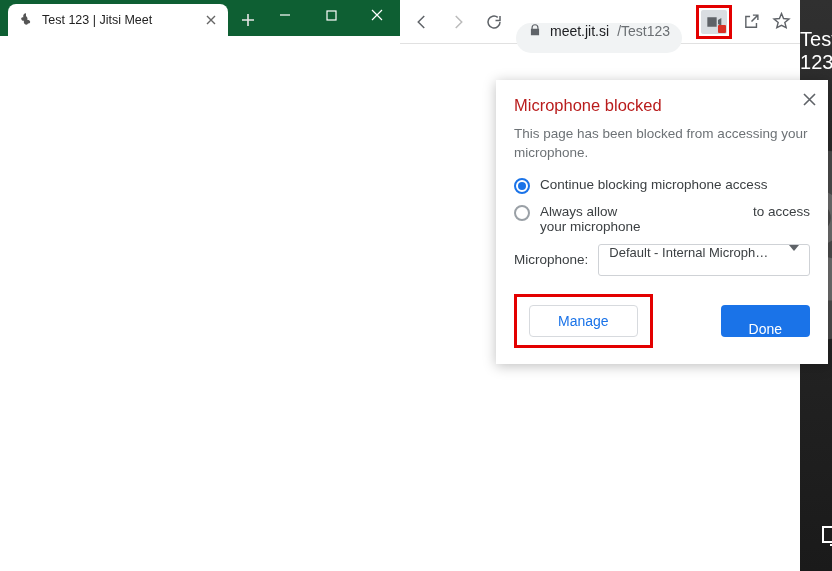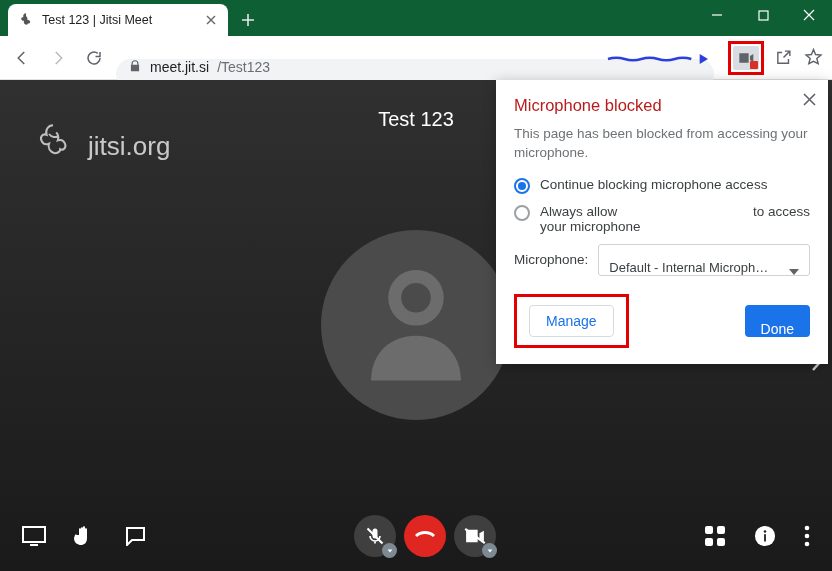--- a/index.html
+++ b/index.html
@@ -1,17 +1,17 @@
 <!DOCTYPE html>
 <html><head>
 <meta charset="utf-8">
 <style>
   * { box-sizing: border-box; margin: 0; padding: 0; }
   html, body { width: 832px; height: 571px; overflow: hidden; font-family: "Segoe UI", Arial, sans-serif; }
-  .window { width: 832px; height: 571px; display: flex; flex-direction: column; background: #fff; }
+  .window { width: 832px; height: 571px; display: flex; background: #fff; }
 
   
   .titlebar { height: 36px; background: #0e5f33; display: flex; align-items: flex-end; }
   .tab { background: #fff; height: 32px; margin-left: 8px; border-radius: 8px 8px 0 0; display: flex; align-items: center; padding: 0 10px; gap: 8px; min-width: 220px; }
   .tab .fav { width: 16px; height: 16px; }
   .tab .title { font-size: 12.5px; color: #222; flex: 1; white-space: nowrap; overflow: hidden; text-overflow: ellipsis; }
   .tab .close { width: 14px; height: 14px; display: flex; align-items: center; justify-content: center; color: #666; font-size: 14px; cursor: pointer; }
   .newtab { width: 28px; height: 28px; display: flex; align-items: center; justify-content: center; color: #e6e6e6; font-size: 20px; margin-left: 6px; margin-bottom: 2px; cursor: pointer; }
   .winctrls { margin-left: auto; display: flex; height: 36px; }
   .winbtn { width: 46px; height: 30px; display: flex; align-items: center; justify-content: center; color: #fff; cursor: pointer; }
@@ -58,24 +58,24 @@
   .popup .close { position: absolute; top: 10px; right: 12px; color: #5f6368; font-size: 18px; cursor: pointer; }
   .popup h3 { font-size: 16.5px; color: #b91c1c; font-weight: 450; margin-bottom: 10px; }
   .popup .desc { color: #6d7276; margin-bottom: 14px; line-height: 1.4; }
   .radio-row { display: flex; align-items: flex-start; gap: 10px; margin-bottom: 10px; }
   .radio { width: 16px; height: 16px; border: 2px solid #9aa0a6; border-radius: 50%; margin-top: 1px; flex-shrink: 0; display: flex; align-items: center; justify-content: center; }
   .radio.selected { border-color: #1a73e8; }
   .radio.selected::after { content: ""; width: 8px; height: 8px; background: #1a73e8; border-radius: 50%; }
   .radio-row .label { flex: 1; }
   .radio-row .extra { color: #3c4043; margin-left: 8px; }
   .selrow { display: flex; align-items: center; gap: 10px; margin-top: 6px; margin-bottom: 18px; }
-  .selrow .sel { flex: 1; height: 32px; border: 1px solid #cfd2d6; border-radius: 3px; display: flex; align-items: flex-end; justify-content: space-between; padding: 0 10px; font-size: 13px; cursor: pointer; }
+  .selrow .sel { flex: 1; height: 32px; border: 1px solid #cfd2d6; border-radius: 3px; display: flex; align-items: flex-start; justify-content: space-between; padding: 0 10px; font-size: 13px; cursor: pointer; }
   .popup-buttons { display: flex; align-items: center; justify-content: space-between; }
   .manage-wrap { border: 3px solid #e30000; padding: 8px 12px; }
-  .btn { height: 32px; padding: 0 16px; border-radius: 4px; display: inline-flex; align-items: center; justify-content: center; font-size: 14px; cursor: pointer; }
+  .btn { height: 32px; padding: 0 28px; border-radius: 4px; display: inline-flex; align-items: center; justify-content: center; font-size: 14px; cursor: pointer; }
   .btn.manage { background: #fff; border: 1px solid #d7dade; color: #1a73e8; }
   .btn.done { background: #1a73e8; color: #fff; align-items: flex-end; }
 </style>
 </head>
 <body>
 
 <div class="window">
 
   <div class="titlebar">
     <div class="tab">

